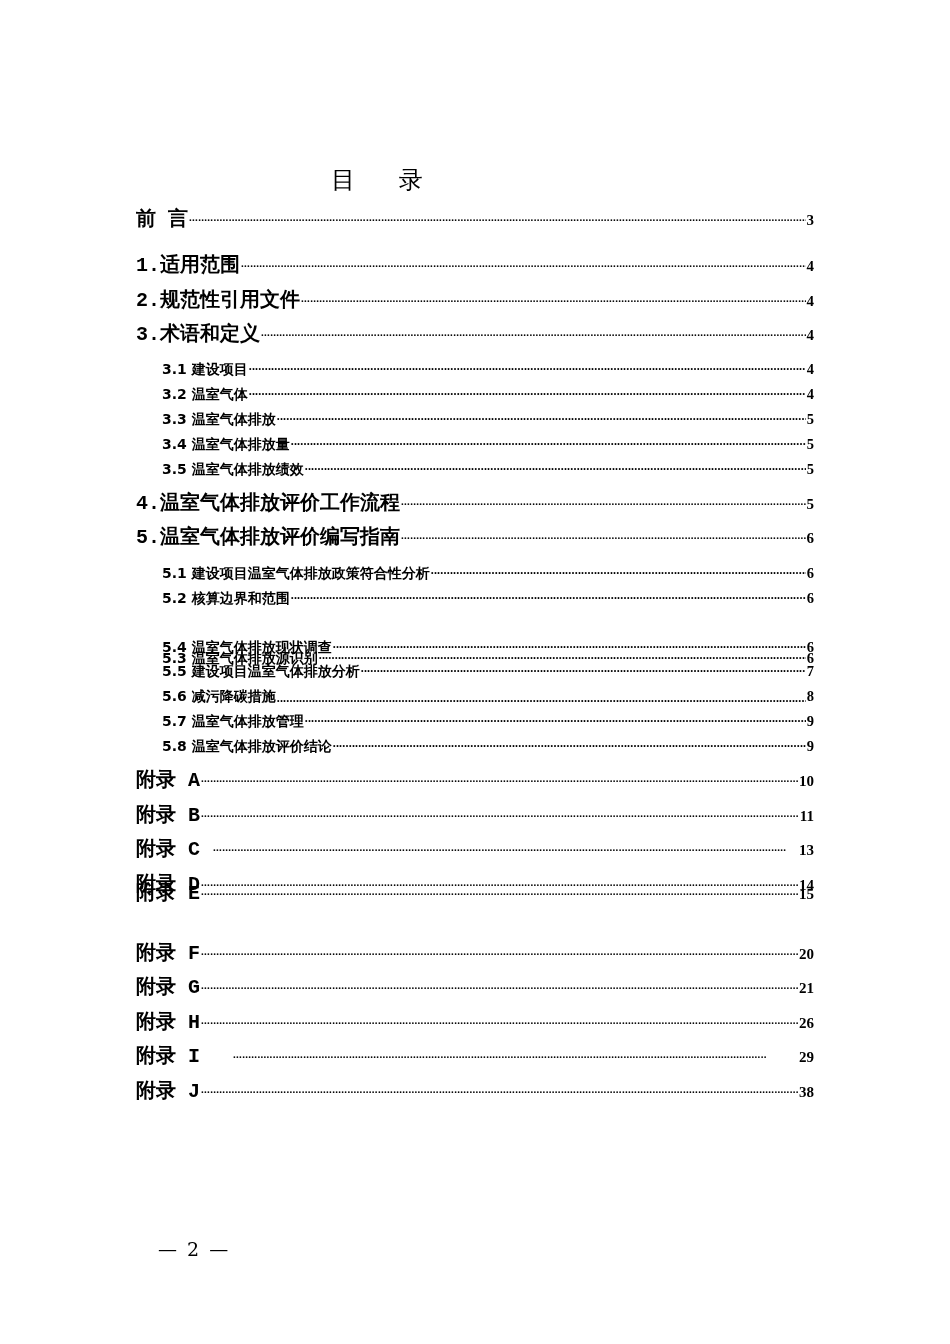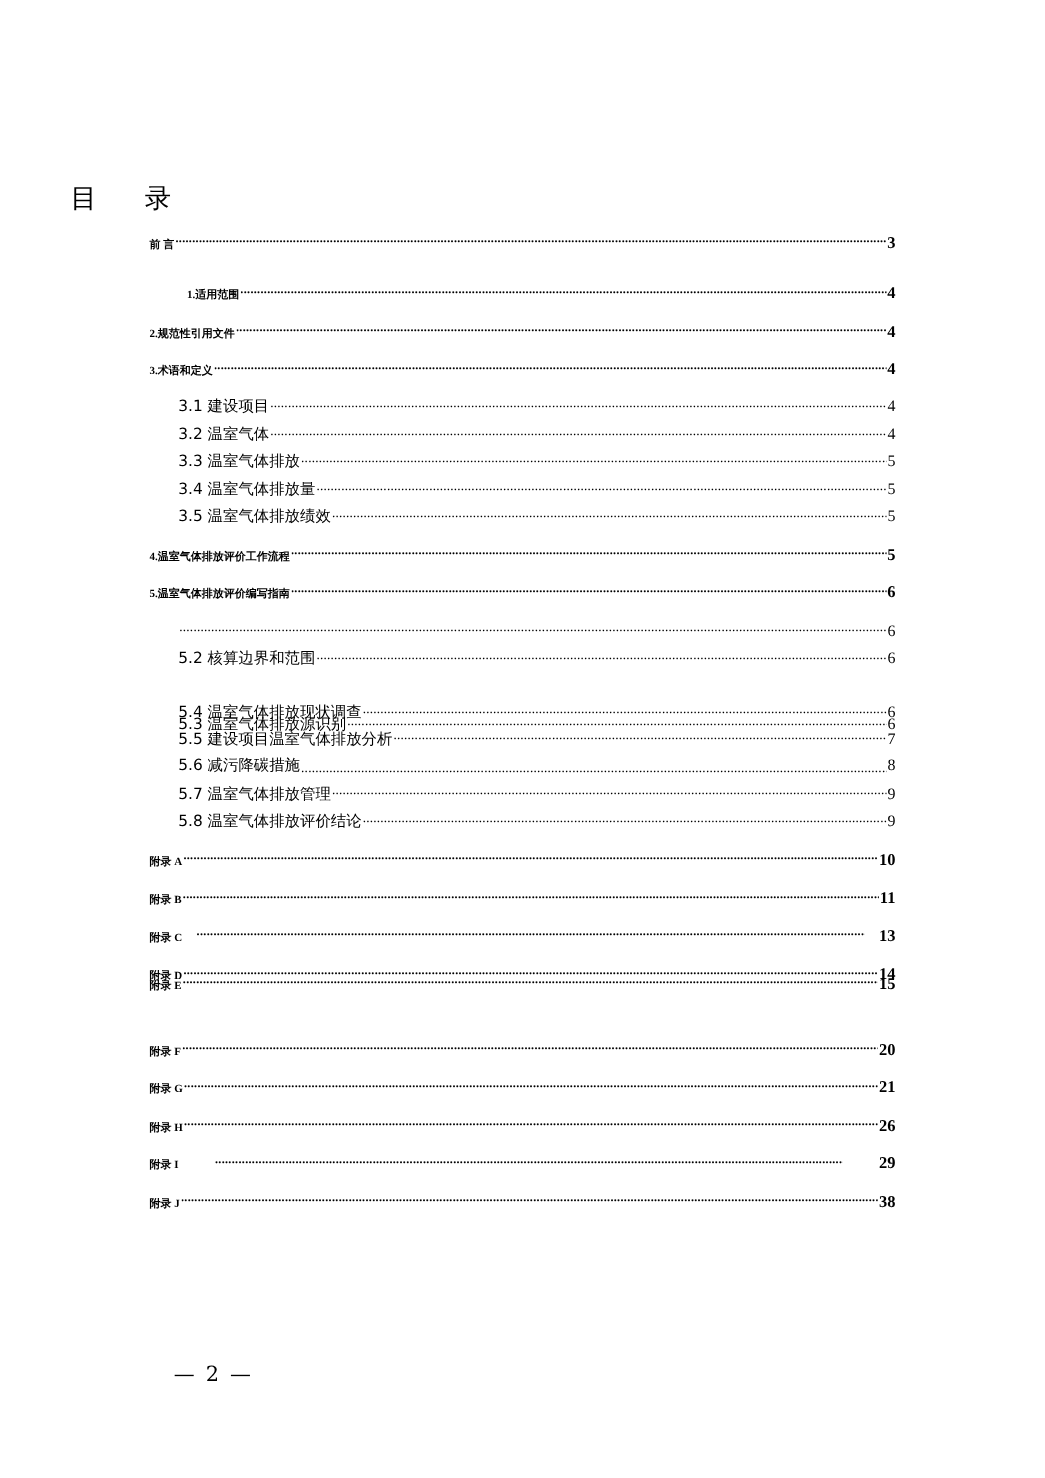--- a/index.html
+++ b/index.html
@@ -13,26 +13,26 @@
       position: relative;
       overflow: hidden;
       font-family: "Liberation Serif", "DejaVu Serif", serif;
       color: #000000;
     }
     .page-title {
       position: absolute;
       top: 148px;
       left: 0;
       width: 754px;
+      text-align: center;
       font-size: 24px;
       letter-spacing: 18px;
       text-indent: 18px;
       font-family: "DejaVu Sans", sans-serif;
       font-weight: normal;
-      padding-left: 46px;
     }
     .toc {
       position: absolute;
       left: 136px;
       width: 678px;
       top: 0;
     }
     .toc-entry {
       position: absolute;
       left: 0;
@@ -40,27 +40,27 @@
       display: flex;
       align-items: baseline;
       white-space: nowrap;
       line-height: 20px;
     }
     .toc-entry.level-1 {
       font-size: 15px;
       font-weight: bold;
     }
     .toc-entry.level-1 .toc-label {
-      font-family: Liberation Serif, serif;
-      font-weight: bold;
-      font-size: 10px;
+      font-family: Liberation Mono, monospace;
+      font-weight: bold;
+      font-size: 20px;
     }
     .toc-entry.level-2 {
       font-size: 14.5px;
-      font-weight: normal;
+      font-weight: bold;
       left: 26px;
     }
     .toc-entry.level-2 .toc-label {
       font-family: "DejaVu Sans", sans-serif;
       font-size: 14px;
     }
     .toc-label {
       flex: 0 0 auto;
     }
     .toc-leader {
@@ -104,21 +104,21 @@
 <body>
 
 <h1 class="page-title">目 录</h1>
 
 <div class="toc" id="toc">
     <div class="toc-entry level-1" style="top: 210px;">
       <span class="toc-label">前  言</span>
       <span class="toc-leader"></span>
       <span class="toc-page">3</span>
     </div>
-    <div class="toc-entry level-1" style="top: 256px; margin-left: 34px;">
+    <div class="toc-entry level-1" style="top: 256px;">
       <span class="toc-label">1.适用范围</span>
       <span class="toc-leader"></span>
       <span class="toc-page">4</span>
     </div>
     <div class="toc-entry level-1" style="top: 291px;">
       <span class="toc-label">2.规范性引用文件</span>
       <span class="toc-leader"></span>
       <span class="toc-page">4</span>
     </div>
     <div class="toc-entry level-1" style="top: 325px;">
@@ -155,20 +155,21 @@
       <span class="toc-label">4.温室气体排放评价工作流程</span>
       <span class="toc-leader"></span>
       <span class="toc-page">5</span>
     </div>
     <div class="toc-entry level-1" style="top: 528px;">
       <span class="toc-label">5.温室气体排放评价编写指南</span>
       <span class="toc-leader"></span>
       <span class="toc-page">6</span>
     </div>
     <div class="toc-entry level-2" style="top: 563px;">
+      <span class="toc-label">5.1  建设项目温室气体排放政策符合性分析</span>
       <span class="toc-leader"></span>
       <span class="toc-page">6</span>
     </div>
     <div class="toc-entry level-2" style="top: 588px;">
       <span class="toc-label">5.2 核算边界和范围</span>
       <span class="toc-leader"></span>
       <span class="toc-page">6</span>
     </div>
     <div class="toc-entry level-2" style="top: 648px;">
       <span class="toc-label">5.3  温室气体排放源识别</span>

